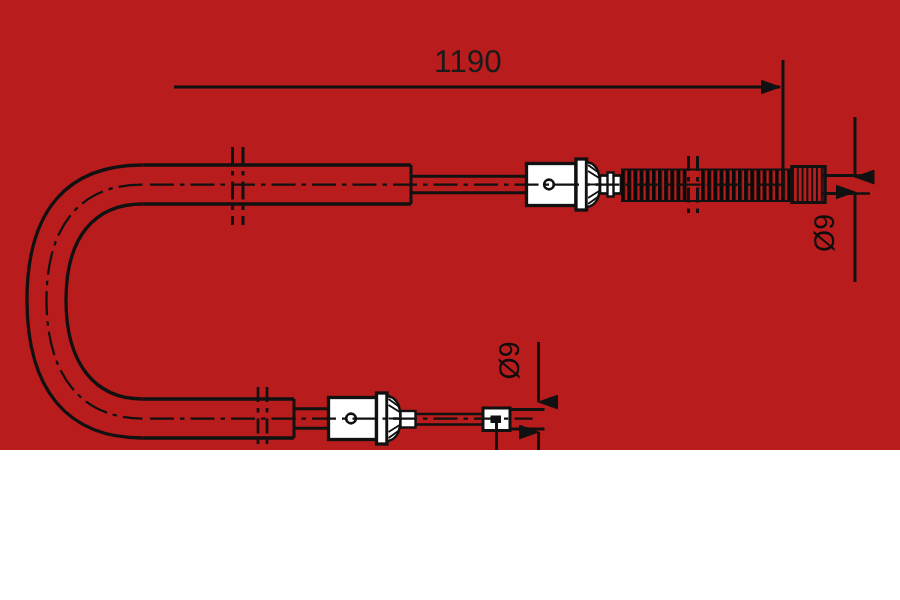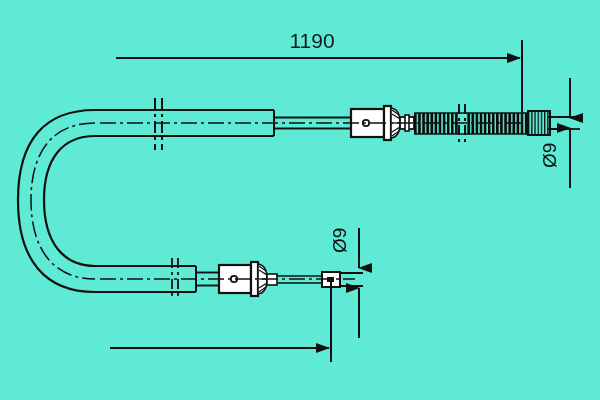--- a/index.html
+++ b/index.html
@@ -6,22 +6,22 @@
     margin: 0;
     padding: 0;
     background: #ffffff;
   }
   body {
     font-family: "Liberation Sans", sans-serif;
   }
   #drawing-root {
     position: relative;
     width: 600px;
-    height: 400px;
-    background: #5eead4;
+    height: 300px;
+    background: #b91c1c;
     overflow: hidden;
   }
   #drawing-svg {
     position: absolute;
     left: 0;
     top: 0;
     display: block;
   }
   .dim-text {
     font-family: "Liberation Sans", sans-serif;

